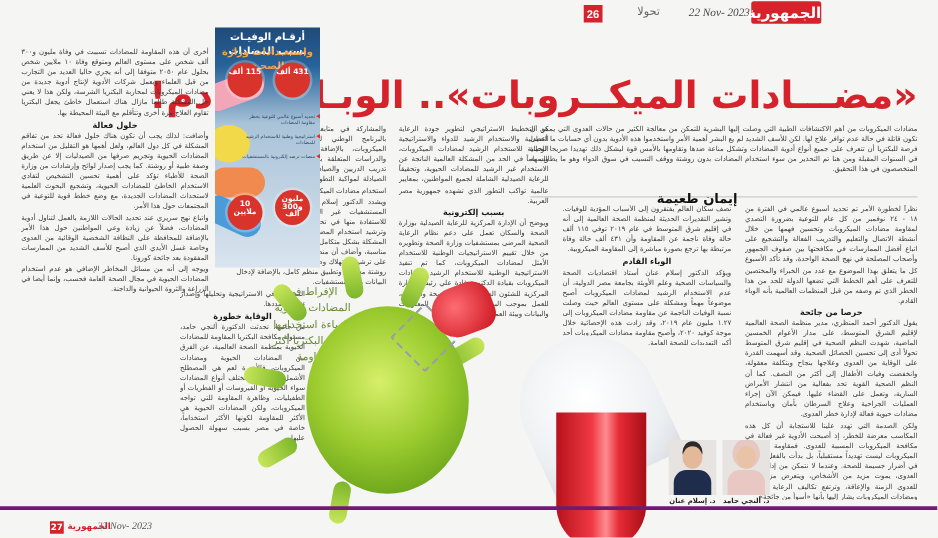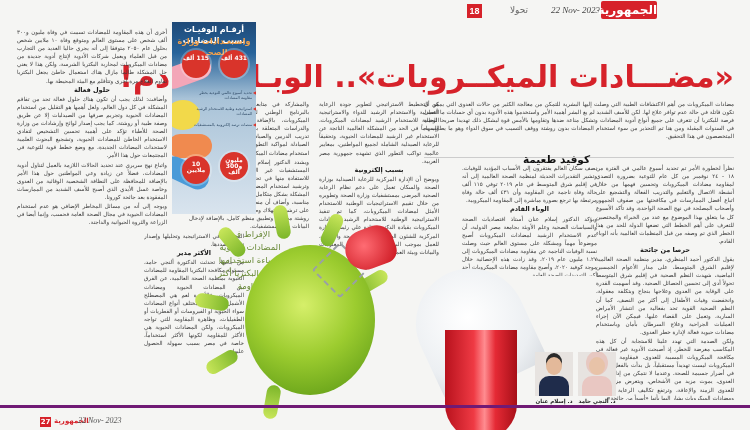--- a/index.html
+++ b/index.html
@@ -20,25 +20,25 @@
   .headline { position: absolute; right: 16px; top: 58px; width: 500px; text-align: right; font-size: 30px; font-weight: bold; color: #d6222a; direction: rtl; line-height: 38px; white-space: nowrap; letter-spacing: 0.5px; }
 
   
   .col { position: absolute; direction: rtl; text-align: justify; font-size: 5.6px; line-height: 8.1px; color: #3a3a3a; overflow: hidden; }
   .col .sub { display: block; text-align: center; font-weight: bold; font-size: 6.5px; color: #1a1a1a; margin: 1px 0; }
   .col p { margin-bottom: 1px; }
 
   .intro { right: 16px; top: 100px; width: 310px; height: 58px; border-bottom: 1px solid #ccc; padding-bottom: 4px; }
 
   .c1 { right: 16px; top: 164px; width: 138px; height: 236px; }
-  .c2 { right: 153px; top: 164px; width: 135px; height: 112px; }
+  .c2 { right: 165px; top: 164px; width: 135px; height: 112px; }
   .c3 { right: 311px; top: 100px; width: 120px; height: 170px; }
   .c4 { right: 441px; top: 100px; width: 120px; height: 150px; }
   .c5 { right: 506px; top: 232px; width: 100px; height: 170px; }
-  .c6 { right: 583px; top: 28px; width: 150px; height: 370px; }
+  .c6 { right: 583px; top: 38px; width: 150px; height: 370px; }
 
   .byline { position: absolute; right: 160px; top: 153px; font-size: 10.5px; font-weight: bold; color: #111; direction: rtl; }
   .pull { position: absolute; right: 158px; top: 175px; width: 80px; font-size: 12px; color: #666; text-align: center; direction: rtl; line-height: 17px; font-family: "DejaVu Sans", sans-serif; font-weight: 300; }
 
   .pull2 { position: absolute; right: 466px; top: 228px; width: 68px; font-size: 8.5px; color: #6a8a3a; text-align: center; direction: rtl; line-height: 13px; }
 
   
   .info { position: absolute; left: 172px; top: 22px; width: 84px; height: 192px; background: linear-gradient(180deg, #1f4a78 0%, #27639a 16%, #a9c3d8 40%, #d9e4ee 100%); overflow: hidden; }
   .info .title { position: absolute; top: 2px; left: 2px; right: 2px; color: #fff; font-size: 8px; font-weight: bold; text-align: center; direction: rtl; line-height: 11px; }
   .info .title2 { position: absolute; top: 14px; left: 2px; right: 2px; color: #f5a24a; font-size: 8px; font-weight: bold; text-align: center; direction: rtl; line-height: 11px; }
@@ -74,21 +74,21 @@
   .footer .pgnum { position: absolute; left: 40px; top: 9px; width: 11px; height: 10px; background: #d6222a; color: #fff; font-size: 7px; font-weight: bold; text-align: center; line-height: 10px; }
   .footer .logo { position: absolute; left: 54px; top: 9px; font-size: 7px; color: #d6222a; font-weight: bold; direction: rtl; }
   .footer .date { position: absolute; left: 78px; top: 8px; font-size: 8px; color: #555; font-style: italic; font-family: "Liberation Serif", serif; }
 </style>
 </head>
 <body>
 
 <div class="page">
 
   <div class="topbar">
-    <div class="pgnum">18</div>
+    <div class="pgnum">26</div>
     <div class="section">تحولا</div>
     <div class="date">22 Nov- 2023</div>
     <div class="logo">الجمهورية</div>
   </div>
 
   <div class="headline">«مضـــادات الميكــروبات».. الوبـاء القادم!</div>
 
   <div class="col intro">
     <p>مضادات الميكروبات من أهم الاكتشافات الطبية التي وصلت إليها البشرية للتمكن من معالجة الكثير من حالات العدوى التي يمكن أن تكون قاتلة في حالة عدم توافر علاج لها. لكن للأسف الشديد لم يع البشر أهمية الأمر واستخدموا هذه الأدوية بدون أي حسابات ما أعطى فرصة للبكتريا أن تتعرف على جميع أنواع أدوية المضادات وتشكل مناعة ضدها وتقاومها بالأمس قوة ليشكل ذلك تهديدا صريحا للحياة في السنوات المقبلة ومن هنا تم التحذير من سوء استخدام المضادات بدون روشتة ووقف التسيب في سوق الدواء وهو ما يطالب به المتخصصون في هذا التحقيق.</p>
   </div>
@@ -99,36 +99,36 @@
     <p>يقول الدكتور أحمد المنظري، مدير منظمة الصحة العالمية لإقليم الشرق المتوسط، على مدار الأعوام الخمسين الماضية، شهدت النظم الصحية في إقليم شرق المتوسط تحولاً أدى إلى تحسين الحصائل الصحية. وقد أسهمت القدرة على الوقاية من العدوى وعلاجها بنجاح وبتكلفة معقولة، وانخفضت وفيات الأطفال إلى أكثر من النصف. كما أن النظم الصحية القوية تحد بفعالية من انتشار الأمراض السارية، وتعمل على القضاء عليها. فيمكن الآن إجراء العمليات الجراحية وعلاج السرطان بأمان وباستخدام مضادات حيوية فعالة لإدارة خطر العدوى.</p>
     <p>ولكن الصدمة التي تهدد علينا للاستجابة أن كل هذه المكاسب معرضة للخطر، إذ أصبحت الأدوية غير فعالة في مكافحة الميكروبات المسببة للعدوى. فمقاومة مضادات الميكروبات ليست تهديداً مستقبلياً، بل بدأت بالفعل تتسبب في أضرار جسيمة للصحة. وعندما لا نتمكن من إدارة خطر العدوى، يموت مزيد من الأشخاص، ويتعرض مزيد منهم للعدوى الزمنة والإعاقة، وترتفع تكاليف الرعاية الصحية. ومضادات الميكروبات يشار إليها بأنها «أسوأ من جائحة».</p>
   </div>
 
   <div class="col c2">
     <p>نصف سكان العالم يفتقرون إلى الأسباب المؤدية للوفيات. وتشير التقديرات الحديثة لمنظمة الصحة العالمية إلى أنه في إقليم شرق المتوسط في عام ٢٠١٩ توفي ١١٥ ألف حالة وفاة ناجمة عن المقاومة وأن ٤٣١ ألف حالة وفاة مرتبطة بها ترجع بصورة مباشرة إلى المقاومة الميكروبية.</p>
     <span class="sub">الوباء القادم</span>
     <p>ويؤكد الدكتور إسلام عنان أستاذ اقتصاديات الصحة والسياسات الصحية وعلم الأوبئة بجامعة مصر الدولية، أن عدم الاستخدام الرشيد لمضادات الميكروبات أصبح موضوعاً مهماً ومشكلة على مستوى العالم حيث وصلت نسبة الوفيات الناجمة عن مقاومة مضادات الميكروبات إلى ١.٢٧ مليون عام ٢٠١٩، وقد زادت هذه الإحصائية خلال موجة كوفيد ٢٠٢٠، وأصبح مقاومة مضادات الميكروبات أحد أكبر التهديدات للصحة العامة.</p>
   </div>
 
-  <div class="byline">كوفيد طعيمة</div>
+  <div class="byline">إيمان طعيمة</div>
 
   <div class="col c3">
     <p>هو التخطيط الاستراتيجي لتطوير جودة الرعاية الصيدلية والاستخدام الرشيد للدواء والاستراتيجية الوطنية للاستخدام الرشيد لمضادات الميكروبات، وإسهاماً في الحد من المشكلة العالمية الناتجة عن الاستخدام غير الرشيد للمضادات الحيوية، وتحقيقاً للرعاية الصيدلية الشاملة لجميع المواطنين، بمعايير عالمية تواكب التطور الذي تشهده جمهورية مصر العربية.</p>
     <span class="sub">بسبب إلكترونية</span>
     <p>ويوضح أن الإدارة المركزية للرعاية الصيدلية بوزارة الصحة والسكان تعمل على دعم نظام الرعاية الصحية المرضى بمستشفيات وزارة الصحة وتطويره من خلال تقييم الاستراتيجيات الوطنية للاستخدام الأمثل لمضادات الميكروبات، كما تم تنفيذ الاستراتيجية الوطنية للاستخدام الرشيد لمضادات الميكروبات بقيادة الدكتورة غادة علي رئيس الإدارة المركزية للشئون الصيدلية بوزارة الصحة والسكان، للعمل بموجب البروتوكول على توفير المعلومات والبيانات وبيئة العمل المناسبة.</p>
   </div>
 
   <div class="col c4">
     <p>والمشاركة في متابعة وعرض التقارير الخاصة بالبرنامج الوطني لترشيد استخدام مضادات الميكروبات، بالإضافة إلى تقديم الاستشارات والدراسات المتعلقة بالاستراتيجية، وتطبيق نموذج تدريب الدريين والصيادلة، حرصاً على بناء قدرات الصيادلة لمواكبة التطورات العالمية الملحة لترشيد استخدام مضادات الميكروبات.</p>
     <p>ويشدد الدكتور إسلام عنان على ضرورة تسجيل المستشفيات غير المشاركة في الاستراتيجية للاستفادة منها في تحسين جودة الرعاية الصحية، وترشيد استخدام المضادات الحيوية من خلال رصد المشكلة بشكل متكامل للوصول إلى سياسات صحية مناسبة، وأضاف أن منصات الترصد الإلكترونية تعمل على ترشيد استهلاك وصرف المضادات الحيوية بدون روشتة مختومة وتطبيق منظم كامل، بالإضافة لإدخال البيانات من المستشفيات.</p>
   </div>
 
   <div class="col c5">
     <p>المشاركة في الاستراتيجية وتحليلها وإصدار تقارير بصددها.</p>
-    <span class="sub">الأكثر مدير</span>
+    <span class="sub">الوقاية خطورة</span>
     <p>من جانبها، تحدثت الدكتورة ألنجي حامد، مسئولة مكافحة البكتريا المقاومة للمضادات الحيوية بمنظمة الصحة العالمية، عن الفرق بين المضادات الحيوية ومضادات الميكروبات، فالأخيرة لعم هي المصطلح الأشمل الذي يضم مختلف أنواع المضادات سواء الحيوية أو الفيروسات أو الفطريات أو الطفيليات، وظاهرة المقاومة للتي تواجه الميكروبات، ولكن المضادات الحيوية هي الأكثر للمقاومة لكونها الأكثر استخداماً، خاصة في مصر بسبب سهولة الحصول عليها.</p>
   </div>
 
   <div class="pull2">الإفراط في المضادات الحيوية وإساءة استخدامها جعلت البكتريا أكثر مقاومة</div>
 
   <div class="col c6">
     <p>أخرى أن هذه المقاومة للمضادات تسببت في وفاة مليون و٣٠٠ ألف شخص على مستوى العالم ومتوقع وفاة ١٠ ملايين شخص بحلول عام ٢٠٥٠ متوفقا إلى أنه يجري حاليا العديد من التجارب من قبل العلماء ويعمل شركات الأدوية لإنتاج أدوية جديدة من مضادات الميكروبات لمحاربة البكتريا الشرسة، ولكن هذا لا يعني حل المشكلة طالما مازال هناك استعمال خاطئ يجعل البكتريا تقاوم العلاج مرة أخرى وتتأقلم مع البيئة المحيطة بها.</p>
     <span class="sub">حلول فعالة</span>
     <p>وأضافت: لذلك يجب أن تكون هناك حلول فعالة تحد من تفاقم المشكلة في كل دول العالم، ولعل أهمها هو التقليل من استخدام المضادات الحيوية وتجريم صرفها من الصيدليات إلا عن طريق وصفة طبية أو روشتة. كما يجب إصدار لوائح وإرشادات من وزارة الصحة للأطباء تؤكد على أهمية تحسين التشخيص لتفادي الاستخدام الخاطئ للمضادات الحيوية، وتشجيع البحوث العلمية لاستحداث المضادات الجديدة، مع وضع خطط قوية للتوعية في المجتمعات حول هذا الأمر.</p>
     <p>واتباع نهج سريري عند تحديد الحالات اللازمة بالعمل لتناول أدوية المضادات، فضلاً عن زيادة وعي المواطنين حول هذا الأمر بالإضافة للمحافظة على النظافة الشخصية الوقائية من العدوى وخاصة غسل الأيدي الذي أصبح للأسف الشديد من الممارسات المفقودة بعد جائحة كورونا.</p>

